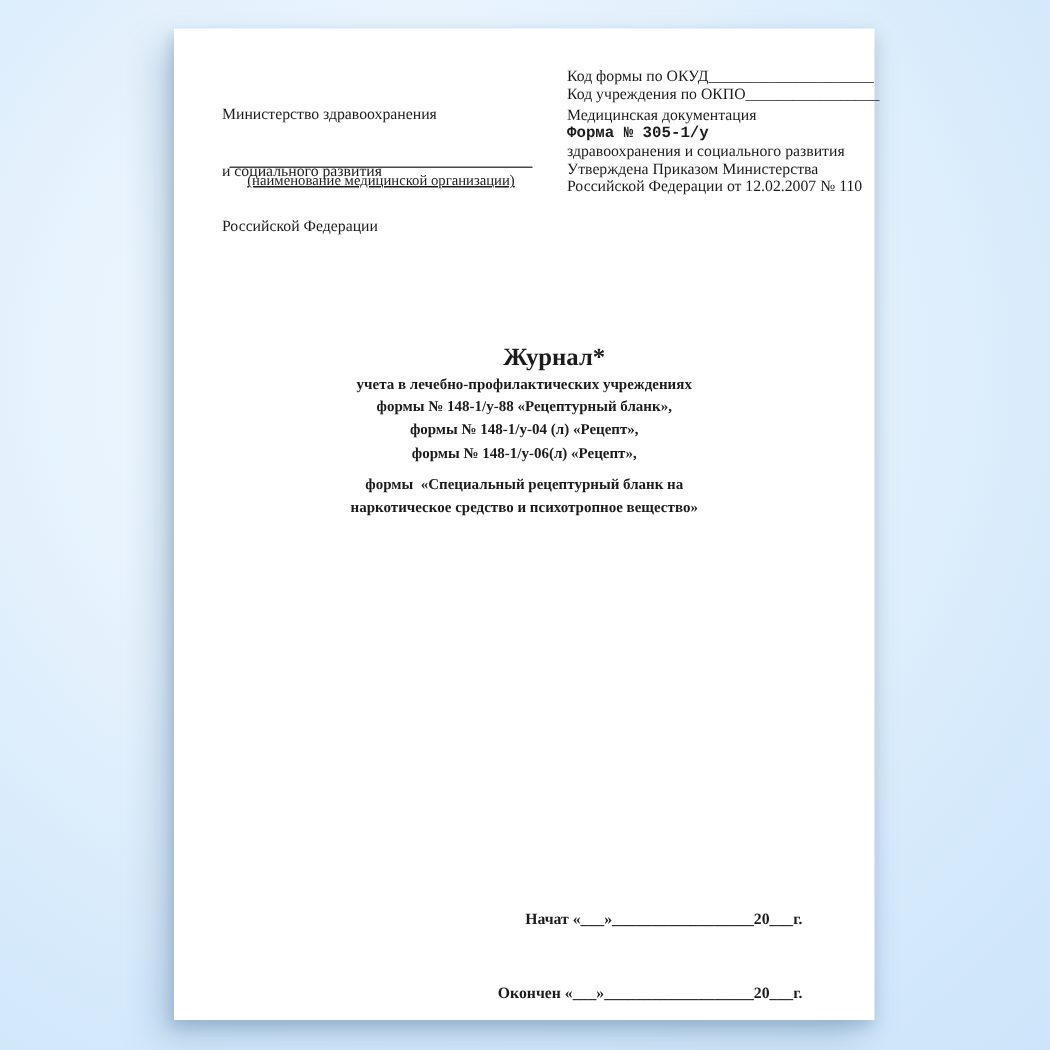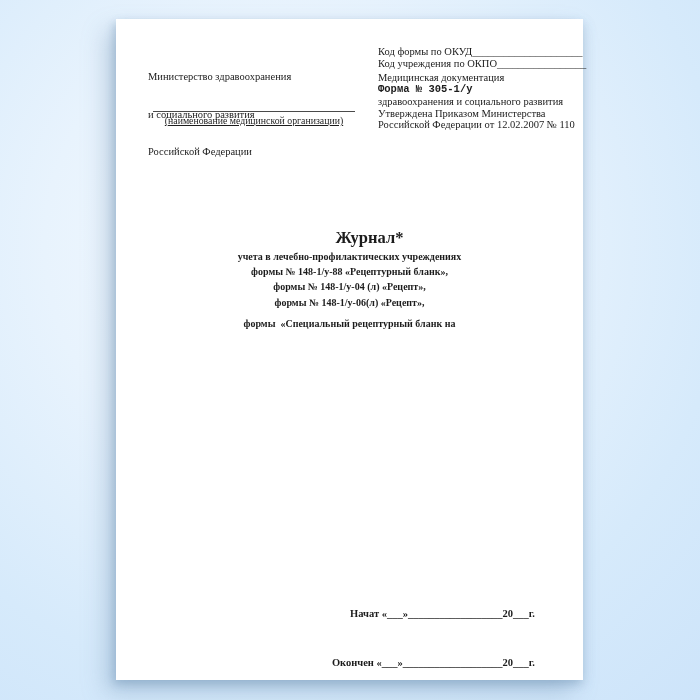--- a/index.html
+++ b/index.html
@@ -126,20 +126,21 @@
     <div>Российской Федерации от 12.02.2007 № 110</div>
   </div>
 
   <div class="title-block">
     <div class="title-heading">Журнал*</div>
     <div class="title-line">учета в лечебно-профилактических учреждениях</div>
     <div class="title-line">формы № 148-1/у-88 «Рецептурный бланк»,</div>
     <div class="title-line">формы № 148-1/у-04 (л) «Рецепт»,</div>
     <div class="title-line">формы № 148-1/у-06(л) «Рецепт»,</div>
     <div class="title-line title-special">формы  «Специальный рецептурный бланк на</div>
+    <div class="title-line">наркотическое средство и психотропное вещество»</div>
   </div>
 
   <div class="dates">
     <div class="date-row">Начат «___»__________________20___г.</div>
     <div class="date-row">Окончен «___»___________________20___г.</div>
   </div>
 
 </div>
 
 </body></html>

